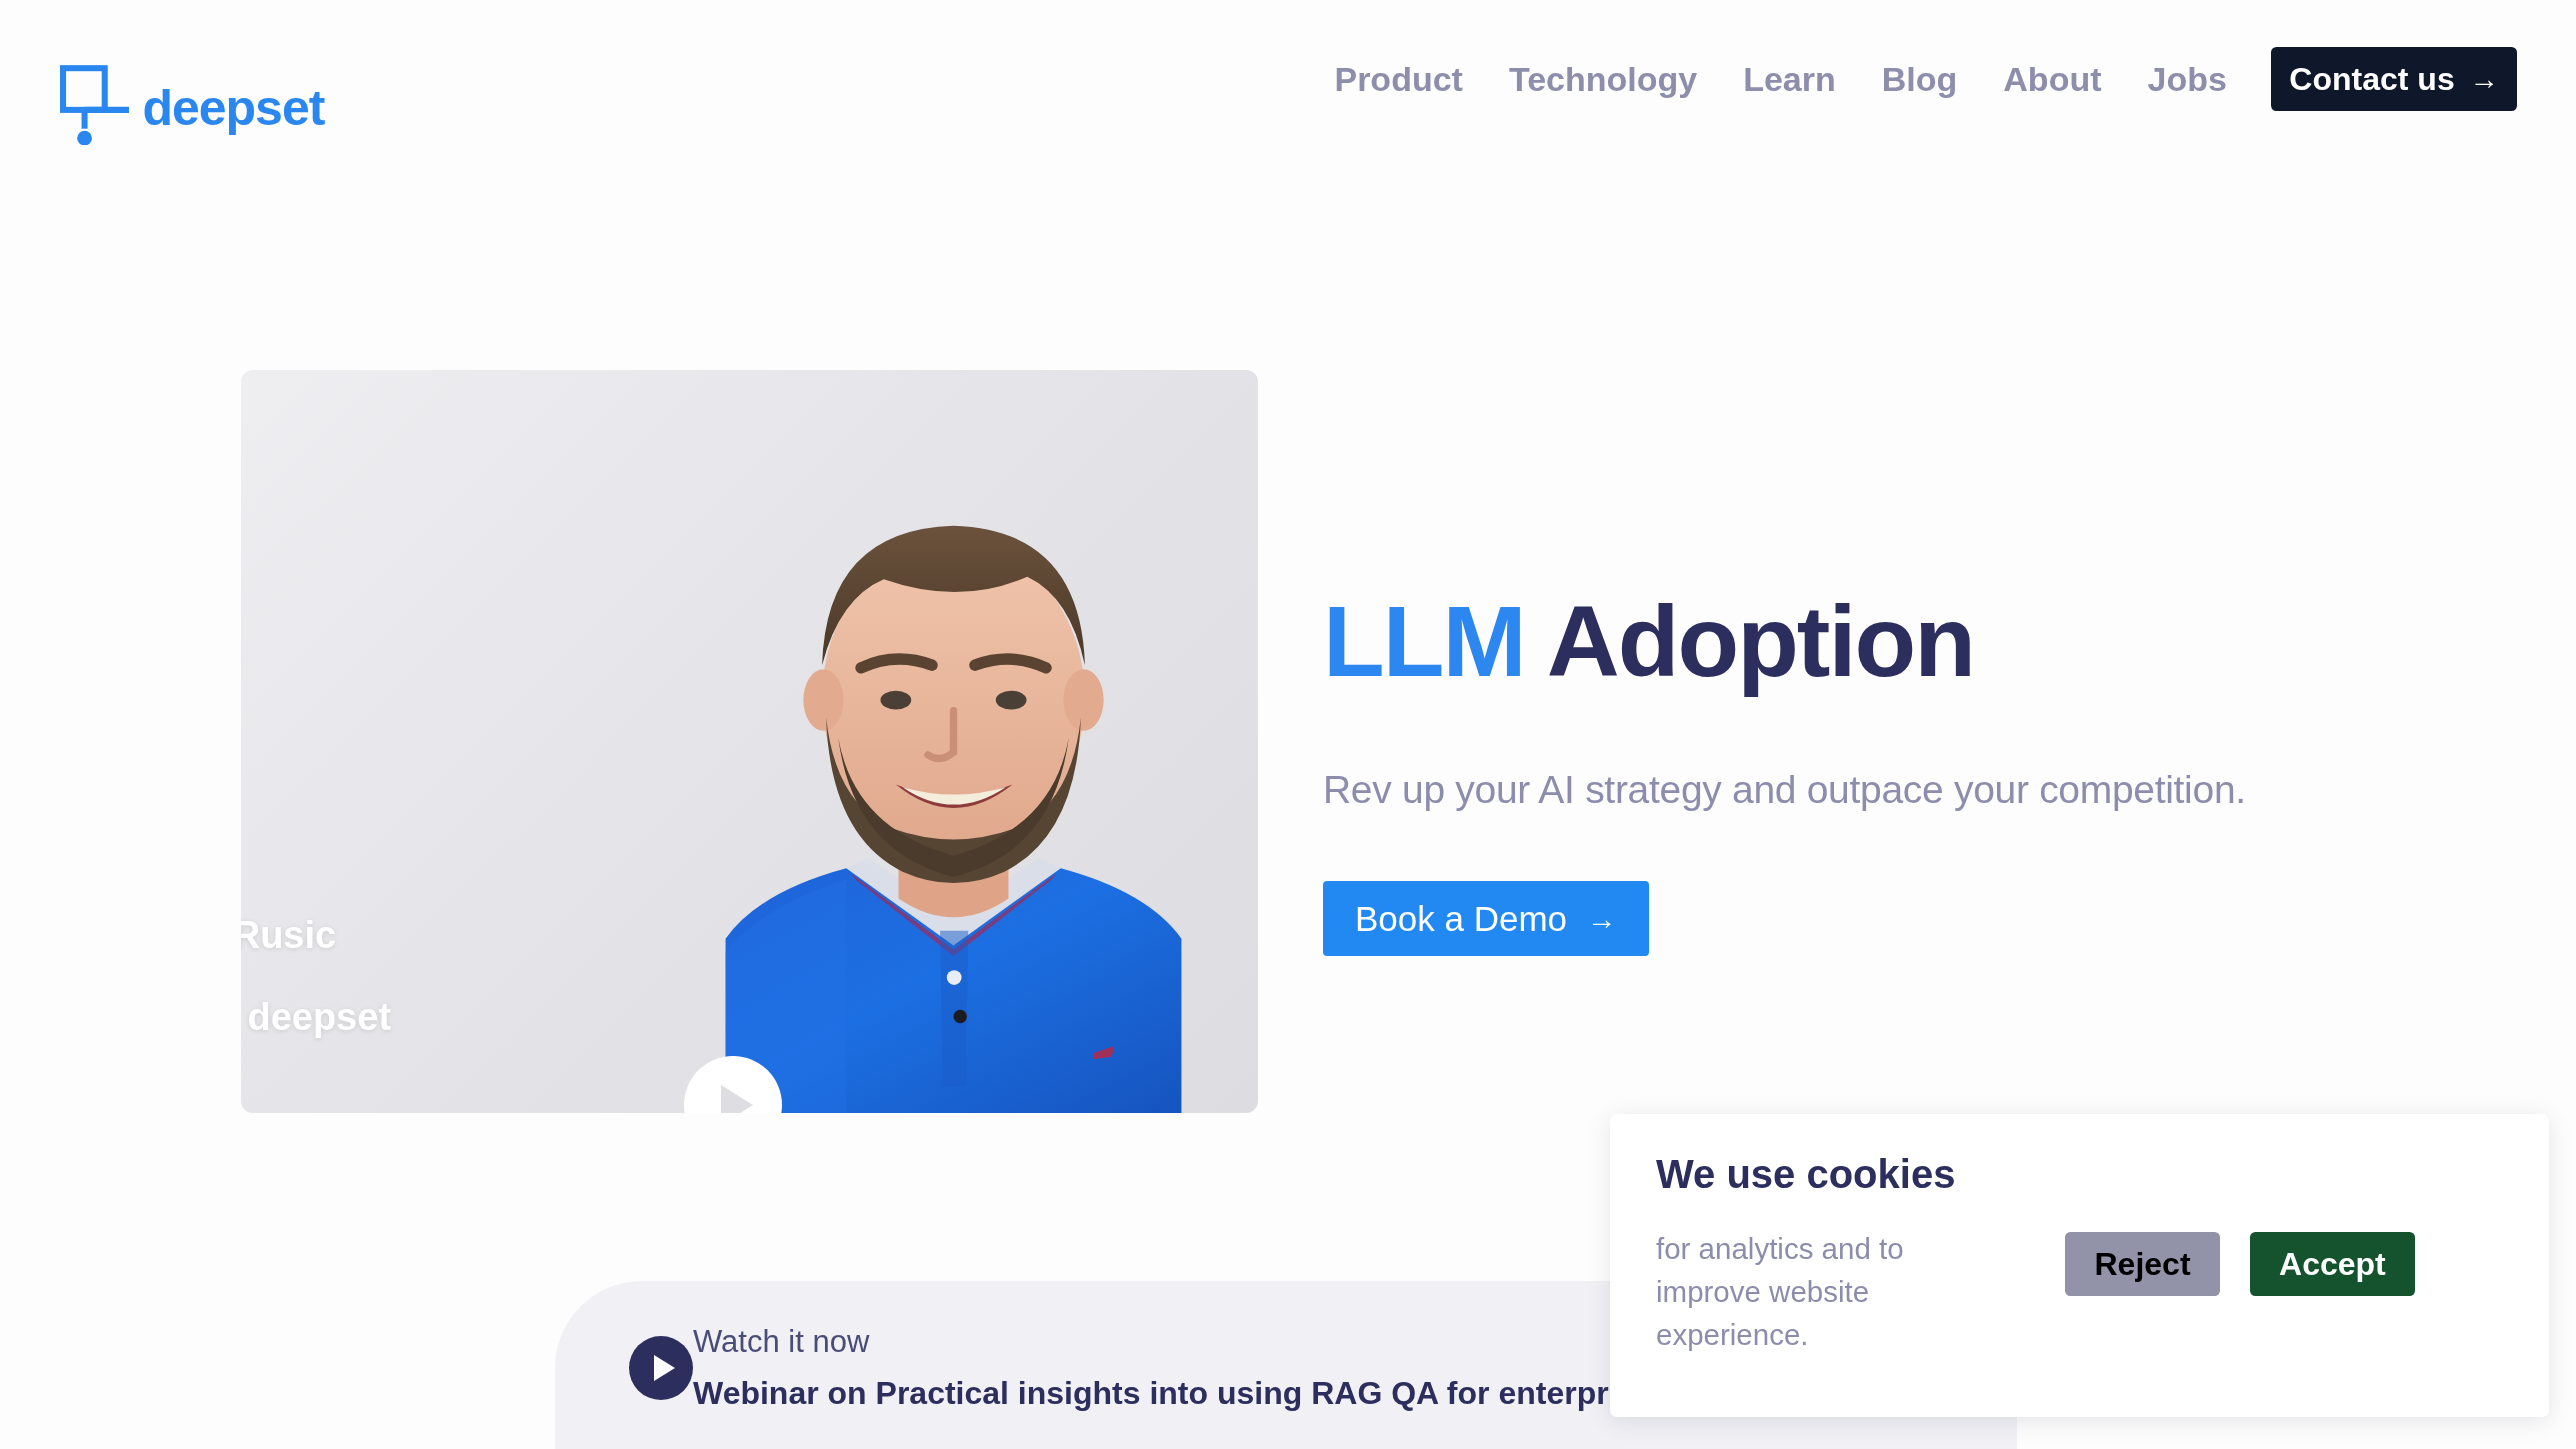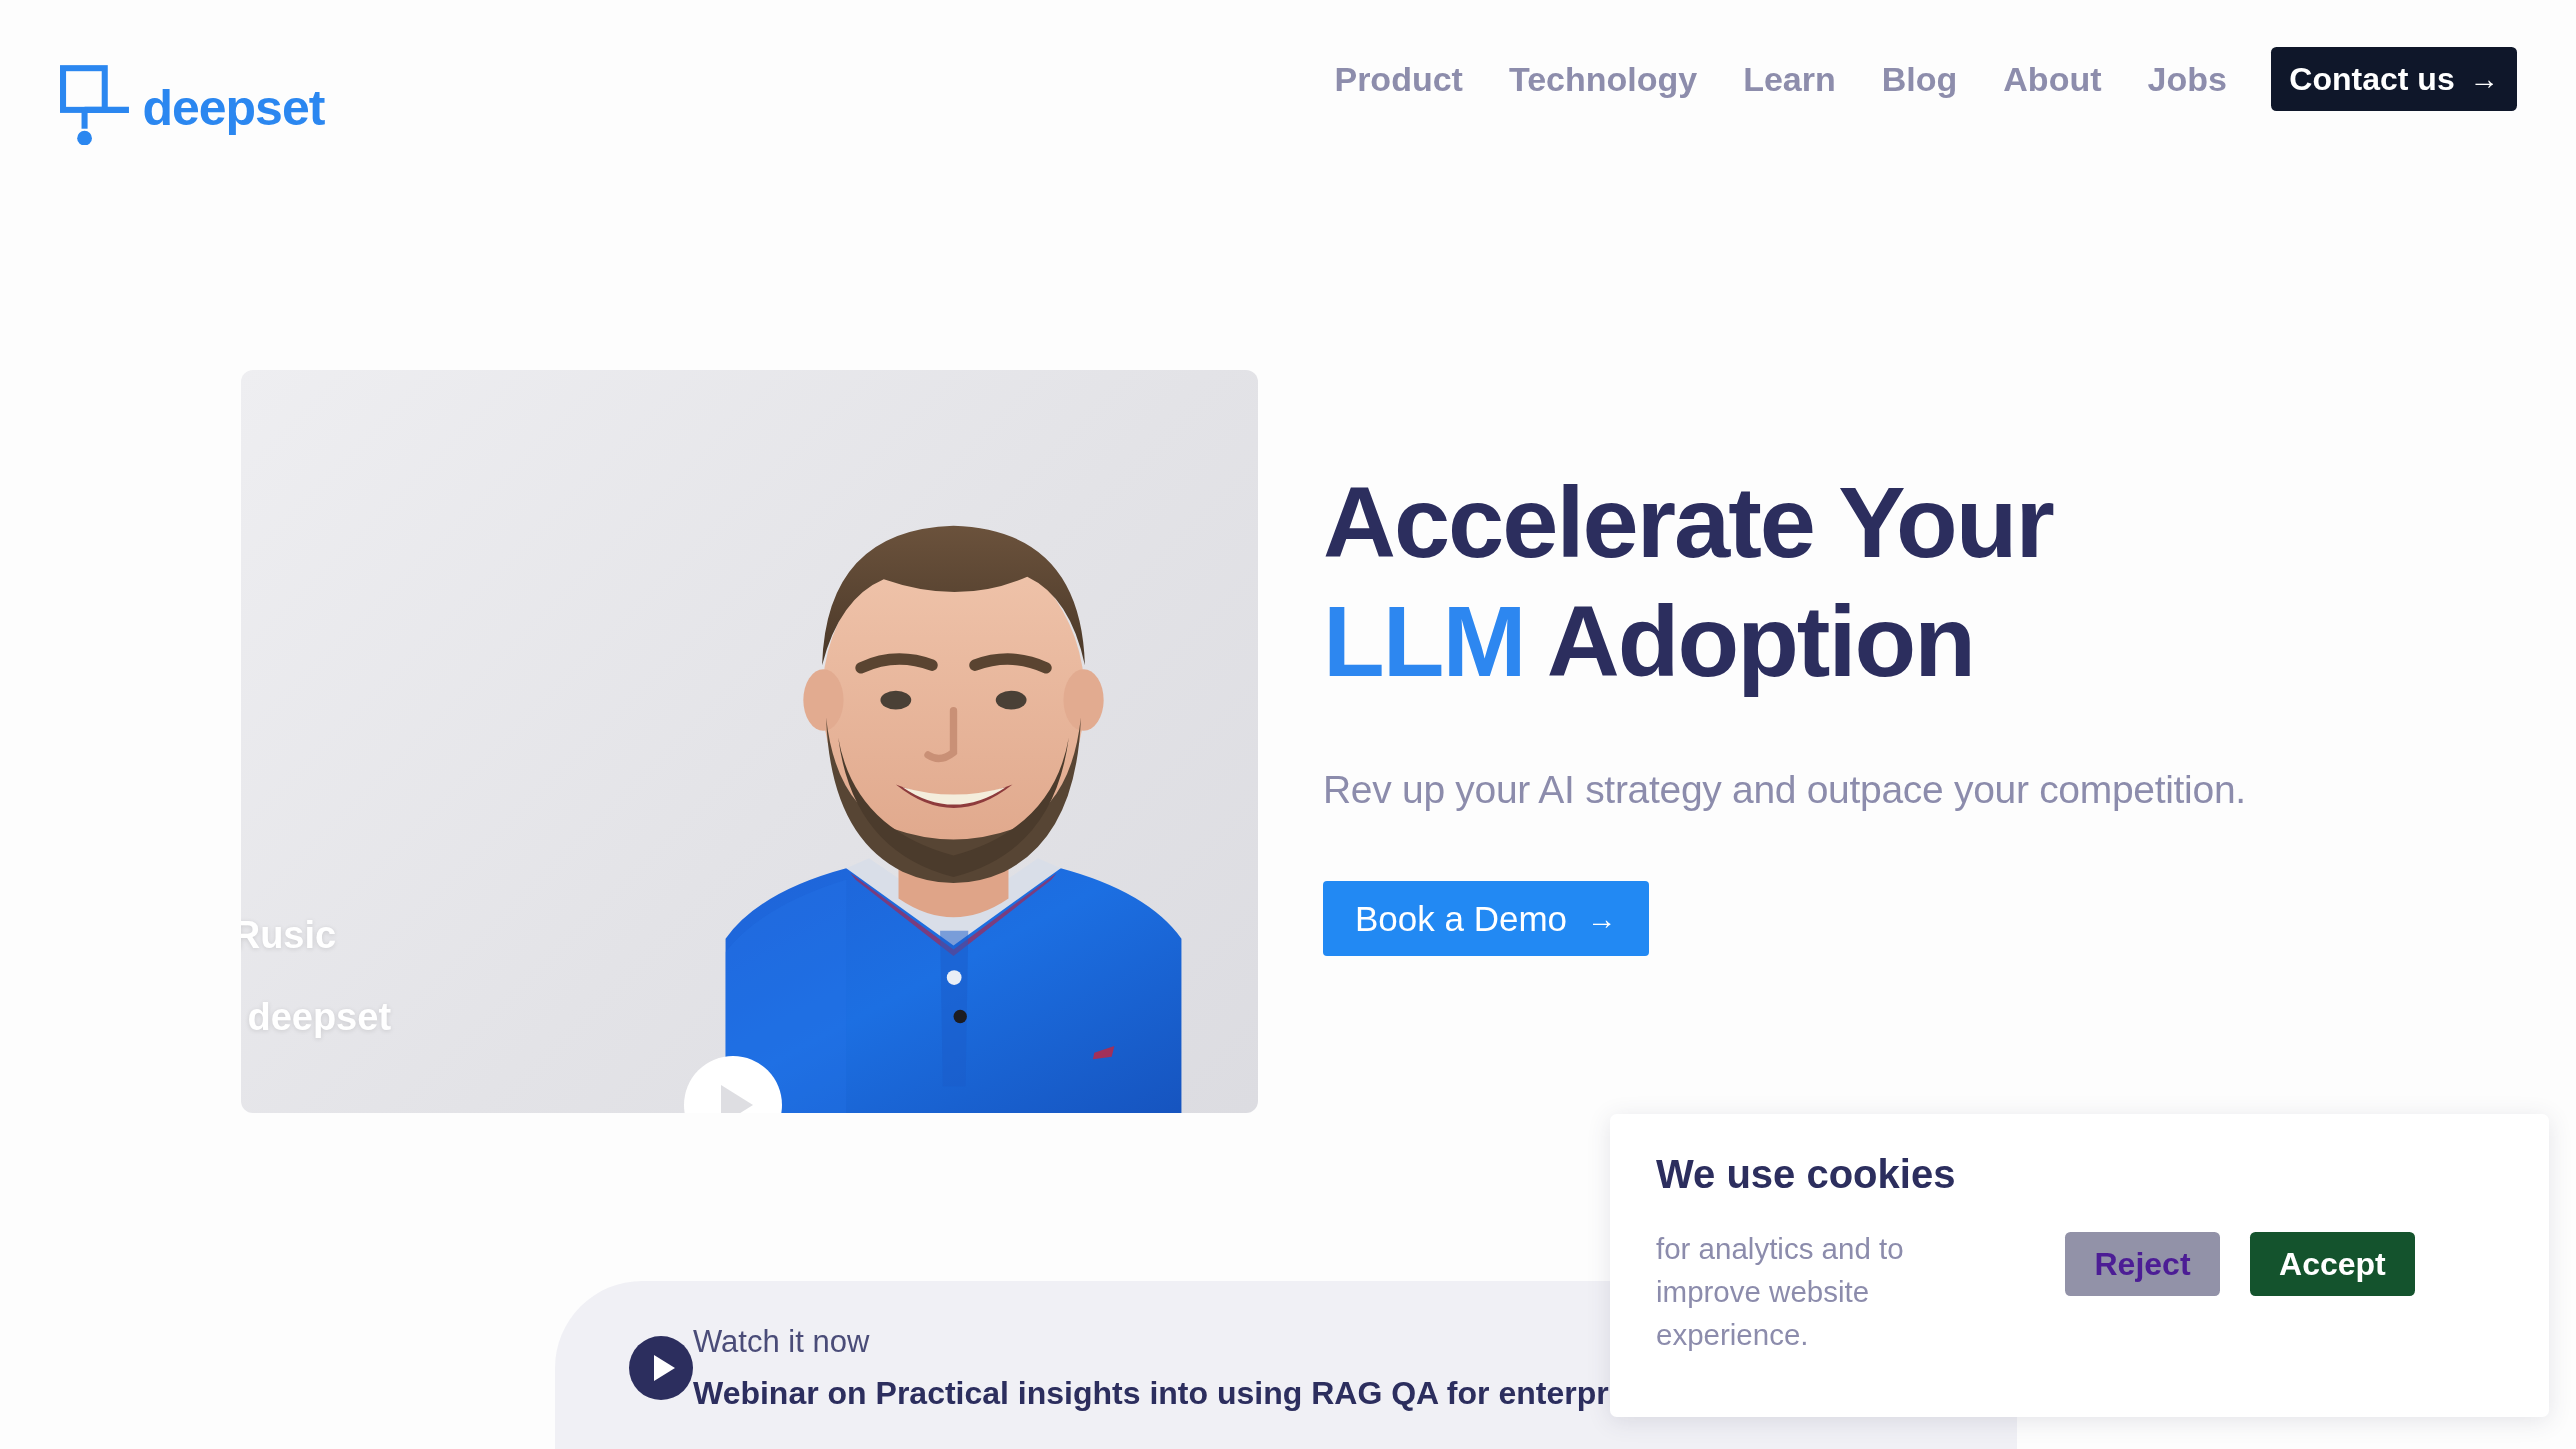--- a/index.html
+++ b/index.html
@@ -122,21 +122,21 @@
     box-shadow:0 4px 23px rgba(60,60,90,.13);
     padding:40px 46px 8px 46px;
   }
   .ck-title { font-size:40px; font-weight:700; color:#2C2E5E; line-height:1; }
   .ck-row { display:flex; align-items:flex-start; margin-top:34px; }
   .ck-body {
     font-size:29.5px; color:#8C8CAC; line-height:1.45; width:288px; font-weight:400;
   }
   .ck-btns { display:flex; gap:29.5px; margin-left:121px; margin-top:4px; }
   .ck-reject {
-    background:#9292A8; color:#4c1d95; font-size:32px; font-weight:700;
+    background:#9292A8; color:#000000; font-size:32px; font-weight:700;
     padding:16px 29.5px; border-radius:5.4px; cursor:pointer; line-height:1;
   }
   .ck-accept {
     background:#14532d; color:#fff; font-size:32px; font-weight:700;
     padding:16px 29.5px; border-radius:5.4px; cursor:pointer; line-height:1;
   }
 </style>
 </head>
 <body>
 
@@ -232,21 +232,21 @@
     </div>
 
     <div class="video-caption">
       <div class="vc-name">s Rusic</div>
       <div class="vc-role">of deepset</div>
     </div>
   </div>
 
   <div class="hero">
     <h1 class="headline">
-      <span>Accelerate Your</span><br>
+      <br>
       <span class="hl-accent">LLM</span><span> Adoption</span>
     </h1>
     <p class="sub">Rev up your AI strategy and outpace your competition.</p>
     <div class="demo-btn">
       <span>Book a Demo</span>
       <span class="arrow">→</span>
     </div>
   </div>
 
   <div class="webinar">

